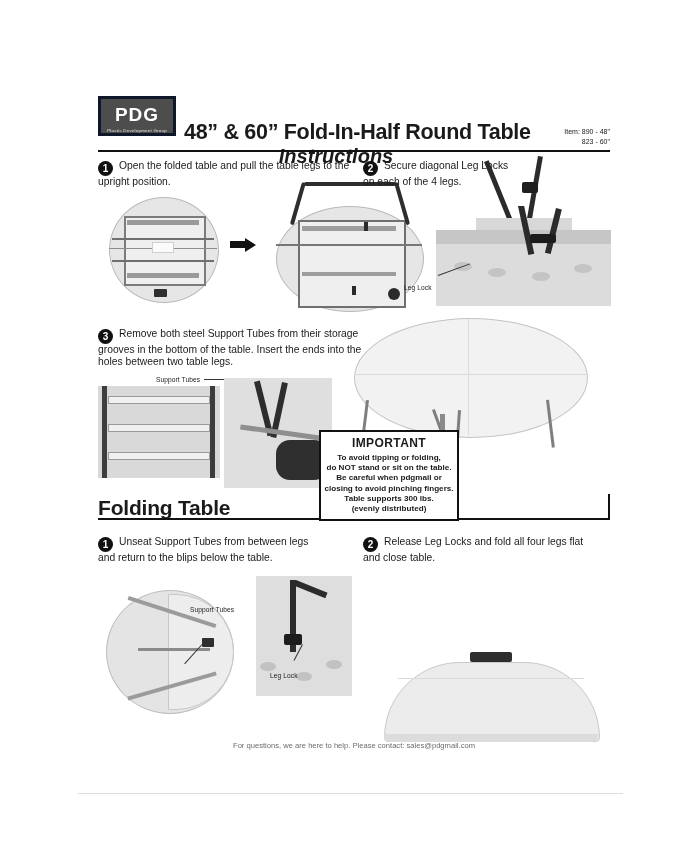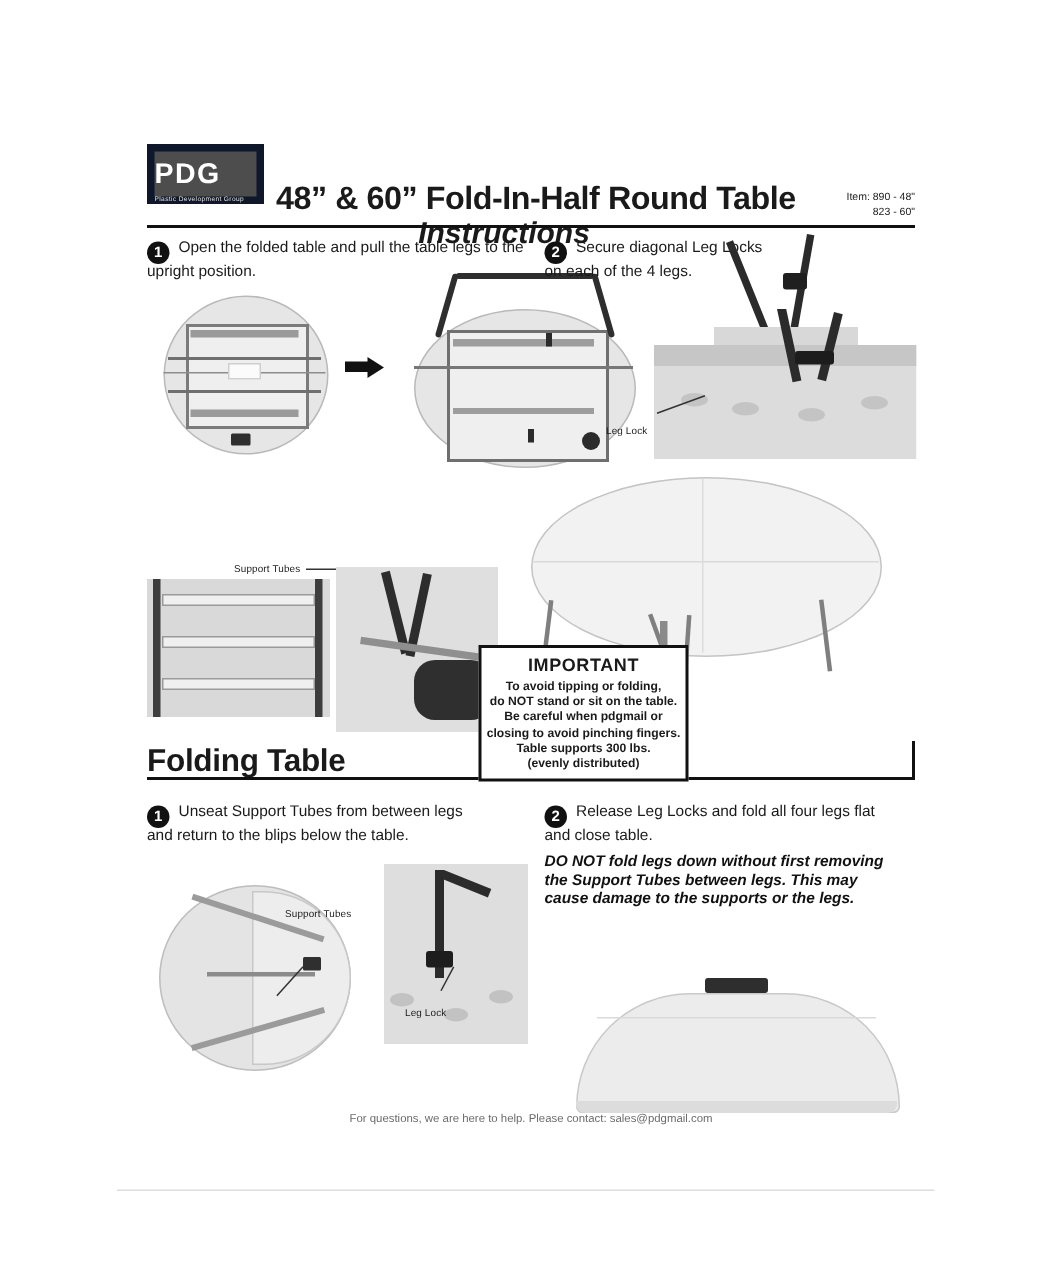--- a/index.html
+++ b/index.html
@@ -50,22 +50,23 @@
     width: 512px;
     height: 58px;
   }
   .logo {
     position: absolute;
     left: 0px;
     top: 6px;
     width: 78px;
     height: 40px;
     background: #4d4d4d;
-    border: 5px solid #0f172a;
+    border: 3px solid #0f172a;
     box-sizing: border-box;
+    text-align: center;
   }
   .logo-mark {
     color: #ffffff;
     font-weight: bold;
     font-size: 19px;
     letter-spacing: 1px;
     line-height: 25px;
     margin-top: 3px;
     font-family: "Liberation Sans", sans-serif;
   }
@@ -332,20 +333,25 @@
     <div class="tube-dark" style="left:120px;top:2px;width:6px;height:46px;transform:rotate(14deg);transform-origin:top left;background:#2b2b2b;"></div>
     <div class="tube-dark" style="left:94px;top:28px;width:26px;height:9px;background:#1c1c1c;border-radius:2px;"></div>
     <div style="position:absolute;left:18px;top:56px;width:18px;height:9px;border-radius:50%;background:#c4c4c4;"></div>
     <div style="position:absolute;left:52px;top:62px;width:18px;height:9px;border-radius:50%;background:#c4c4c4;"></div>
     <div style="position:absolute;left:96px;top:66px;width:18px;height:9px;border-radius:50%;background:#c4c4c4;"></div>
     <div style="position:absolute;left:138px;top:58px;width:18px;height:9px;border-radius:50%;background:#c4c4c4;"></div>
   </div>
   <div class="callout-label" style="left:326px;top:206px;">Leg Lock</div>
   <div class="leader" style="left:360px;top:197px;width:34px;transform:rotate(-20deg);transform-origin:left center;"></div>
 
+  <div style="position:absolute;left:20px;top:250px;width:290px;">
+    <div class="step-text">
+      <span class="step-num">3</span><span>Remove both steel Support Tubes from their storage grooves in the bottom of the table. Insert the ends into the holes between two table legs.</span>
+    </div>
+  </div>
 
   <div class="callout-label" style="left:78px;top:298px;">Support Tubes</div>
   <div class="leader" style="left:126px;top:301px;width:92px;"></div>
 
   <div class="ill" style="left:20px;top:308px;width:122px;height:92px;">
     <div style="position:absolute;left:0;top:0;width:122px;height:92px;background:#d9d9d9;"></div>
     <div class="tube" style="left:10px;top:10px;width:100px;height:6px;background:#f0f0f0;border:1px solid #9a9a9a;"></div>
     <div class="tube" style="left:10px;top:38px;width:100px;height:6px;background:#f0f0f0;border:1px solid #9a9a9a;"></div>
     <div class="tube" style="left:10px;top:66px;width:100px;height:6px;background:#f0f0f0;border:1px solid #9a9a9a;"></div>
     <div class="tube-dark" style="left:4px;top:0px;width:5px;height:92px;background:#3d3d3d;"></div>
@@ -414,21 +420,20 @@
     <div style="position:absolute;left:40px;top:96px;width:16px;height:9px;border-radius:50%;background:#c2c2c2;"></div>
     <div style="position:absolute;left:70px;top:84px;width:16px;height:9px;border-radius:50%;background:#c2c2c2;"></div>
   </div>
   <div class="callout-label" style="left:192px;top:594px;">Leg Lock</div>
   <div class="leader" style="left:216px;top:582px;width:18px;transform:rotate(-62deg);transform-origin:left center;"></div>
 
   <div style="position:absolute;left:285px;top:458px;width:240px;">
     <div class="step-text">
       <span class="step-num">2</span><span>Release Leg Locks and fold all four legs flat and close table.</span>
     </div>
-    <div class="warn-text">DO NOT fold legs down without first removing the Support Tubes between legs. This may cause damage to the supports or the legs.</div>
   </div>
 
   <div class="ill" style="left:300px;top:560px;width:226px;height:112px;">
     <div style="position:absolute;left:6px;top:24px;width:214px;height:78px;border-radius:108px 108px 6px 6px;background:#ececec;border:1px solid #c9c9c9;"></div>
     <div style="position:absolute;left:6px;top:96px;width:214px;height:8px;border-radius:0 0 6px 6px;background:#dcdcdc;"></div>
     <div class="tube-dark" style="left:92px;top:14px;width:42px;height:10px;background:#2e2e2e;border-radius:2px;"></div>
     <div style="position:absolute;left:20px;top:40px;width:186px;height:1px;background:#dadada;"></div>
   </div>
 
   <div class="footer">

